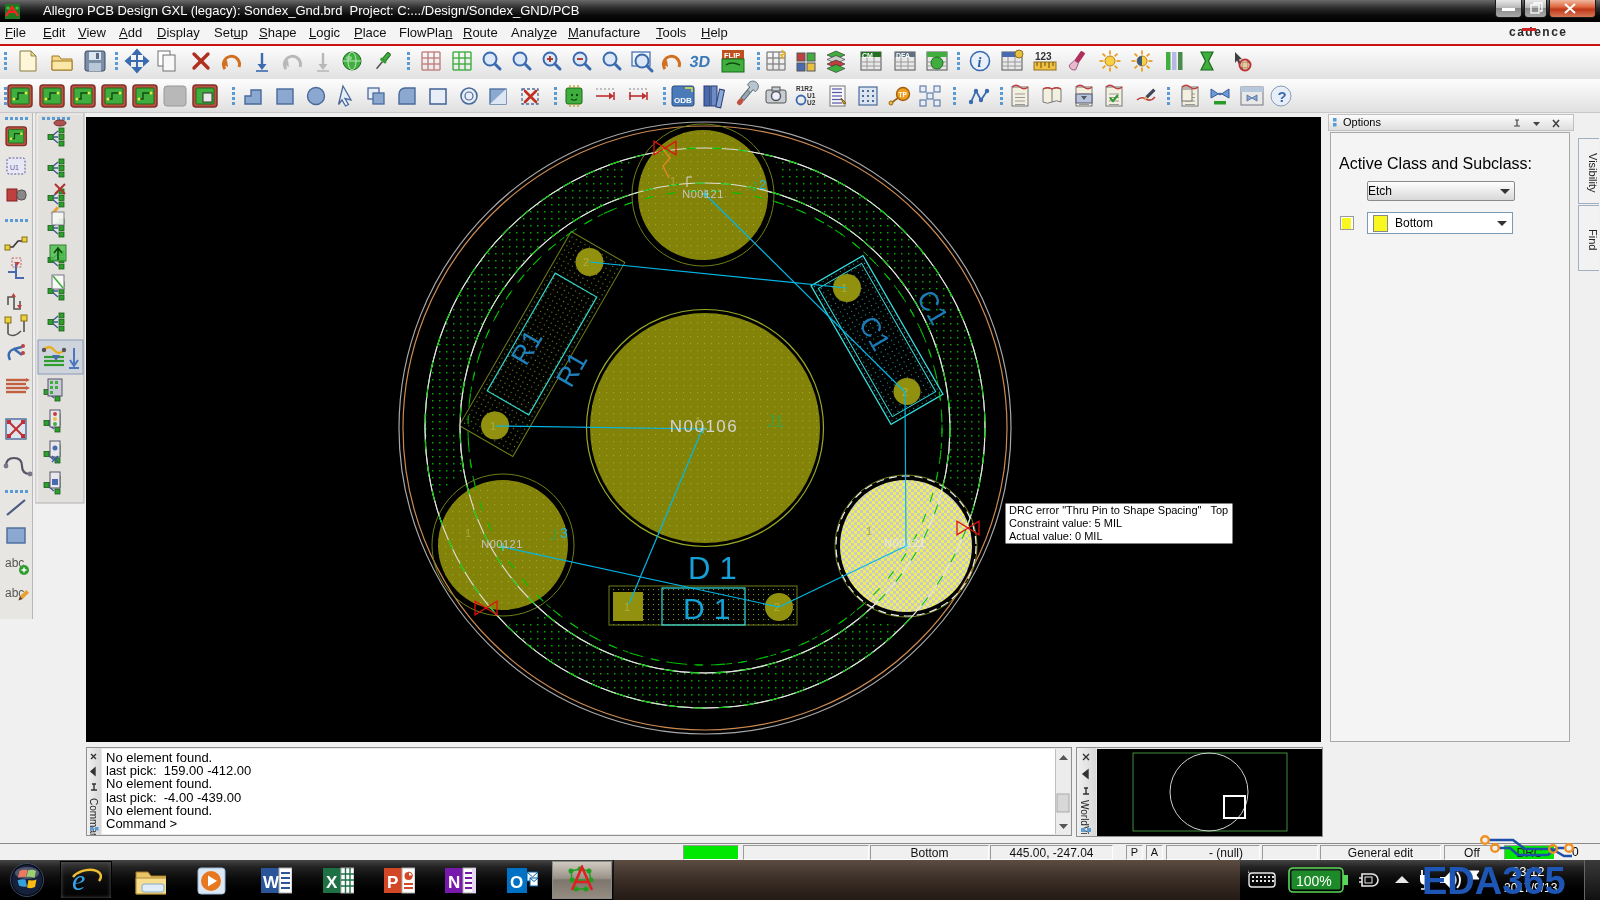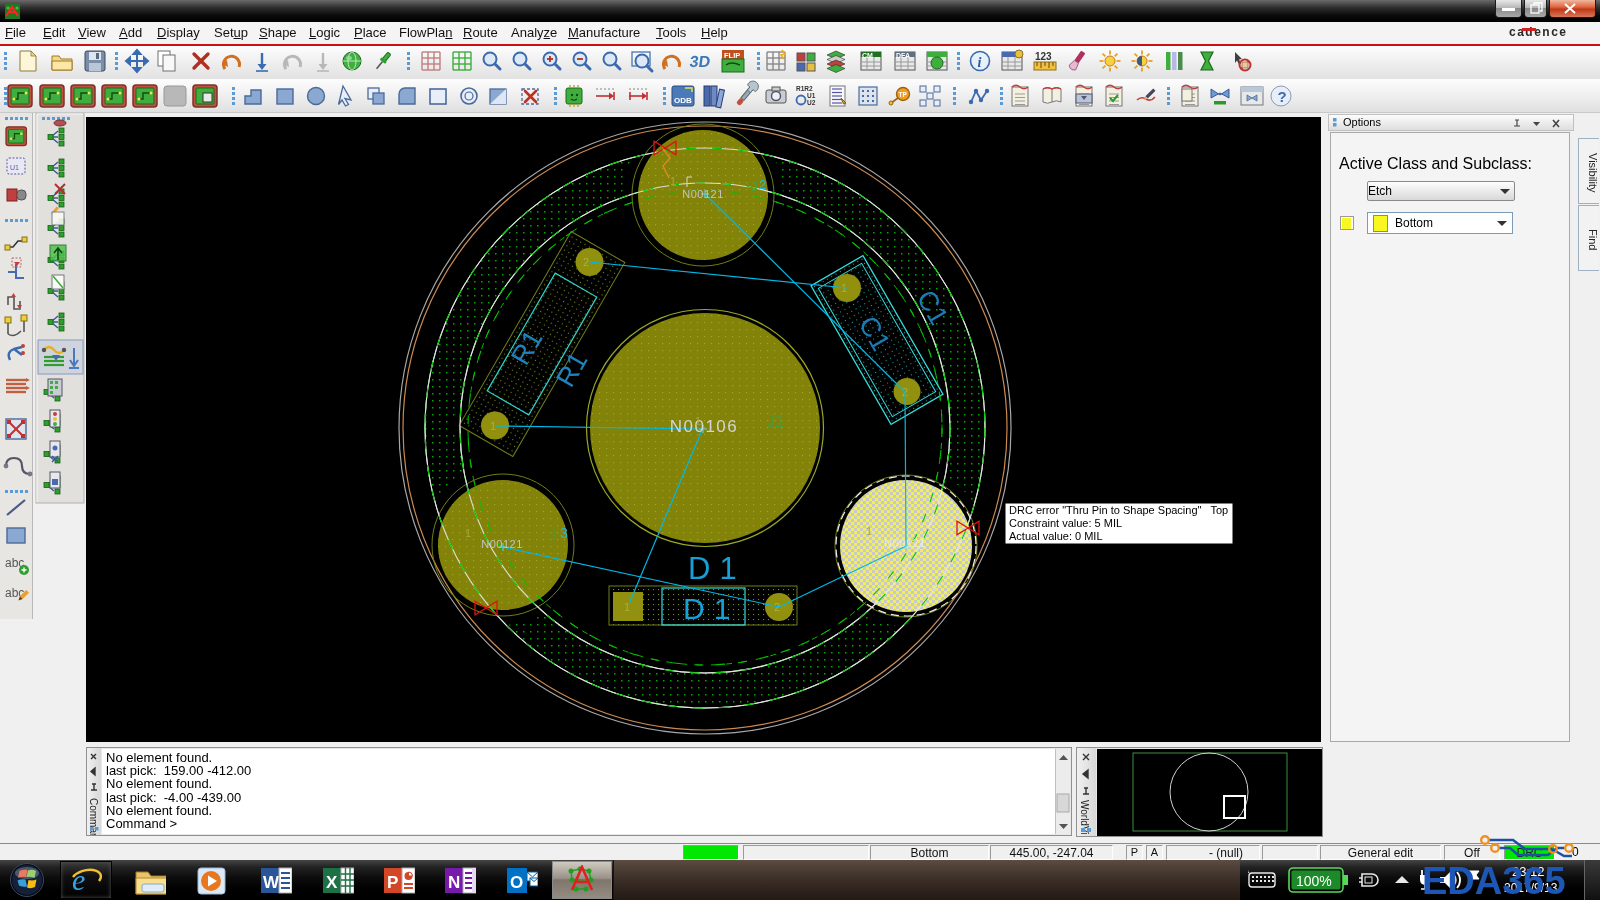--- a/index.html
+++ b/index.html
@@ -30,20 +30,21 @@
 #eda { position:absolute; left:1422px; top:0px; color:#1d56b5; font-size:38px; font-weight:bold; letter-spacing:0px; }
 </style></head><body>
 
 <div id="titlebar">
   <svg style="position:absolute;left:4px;top:3px" width="17" height="17">
     <rect x="1" y="1" width="15" height="15" fill="#207820"></rect>
     <path d="M2 13 L8 4 L14 13 M5 9 h7" stroke="#ff2222" fill="none" stroke-width="2.2"></path>
     <circle cx="4" cy="5" r="1.6" fill="#40c040"></circle>
       <circle cx="13" cy="5" r="1.6" fill="#40c040"></circle>
   </svg>
+  <span class="t">Allegro PCB Design GXL (legacy): Sondex_Gnd.brd&nbsp;&nbsp;Project: C:.../Design/Sondex_GND/PCB</span>
   <div class="wbtn" style="left:1495px;width:27px"></div>
   <div class="wbtn" style="left:1524px;width:23px"></div>
   <div class="wbtn" style="left:1549px;width:47px;background:linear-gradient(#f0b8a0,#e06840 40%,#c03818 55%,#d87858)"></div>
   <svg style="position:absolute;left:1495px;top:0" width="105" height="18">
     <rect x="7" y="8" width="13" height="3" fill="#fff"></rect>
     <g stroke="#fff" fill="none" stroke-width="1.3">
         <rect x="36" y="5" width="8" height="8"></rect>
         <path d="M39 5 v-2 h8 v8 h-2"></path>
       </g>
     <g stroke="#fff" stroke-width="2">

